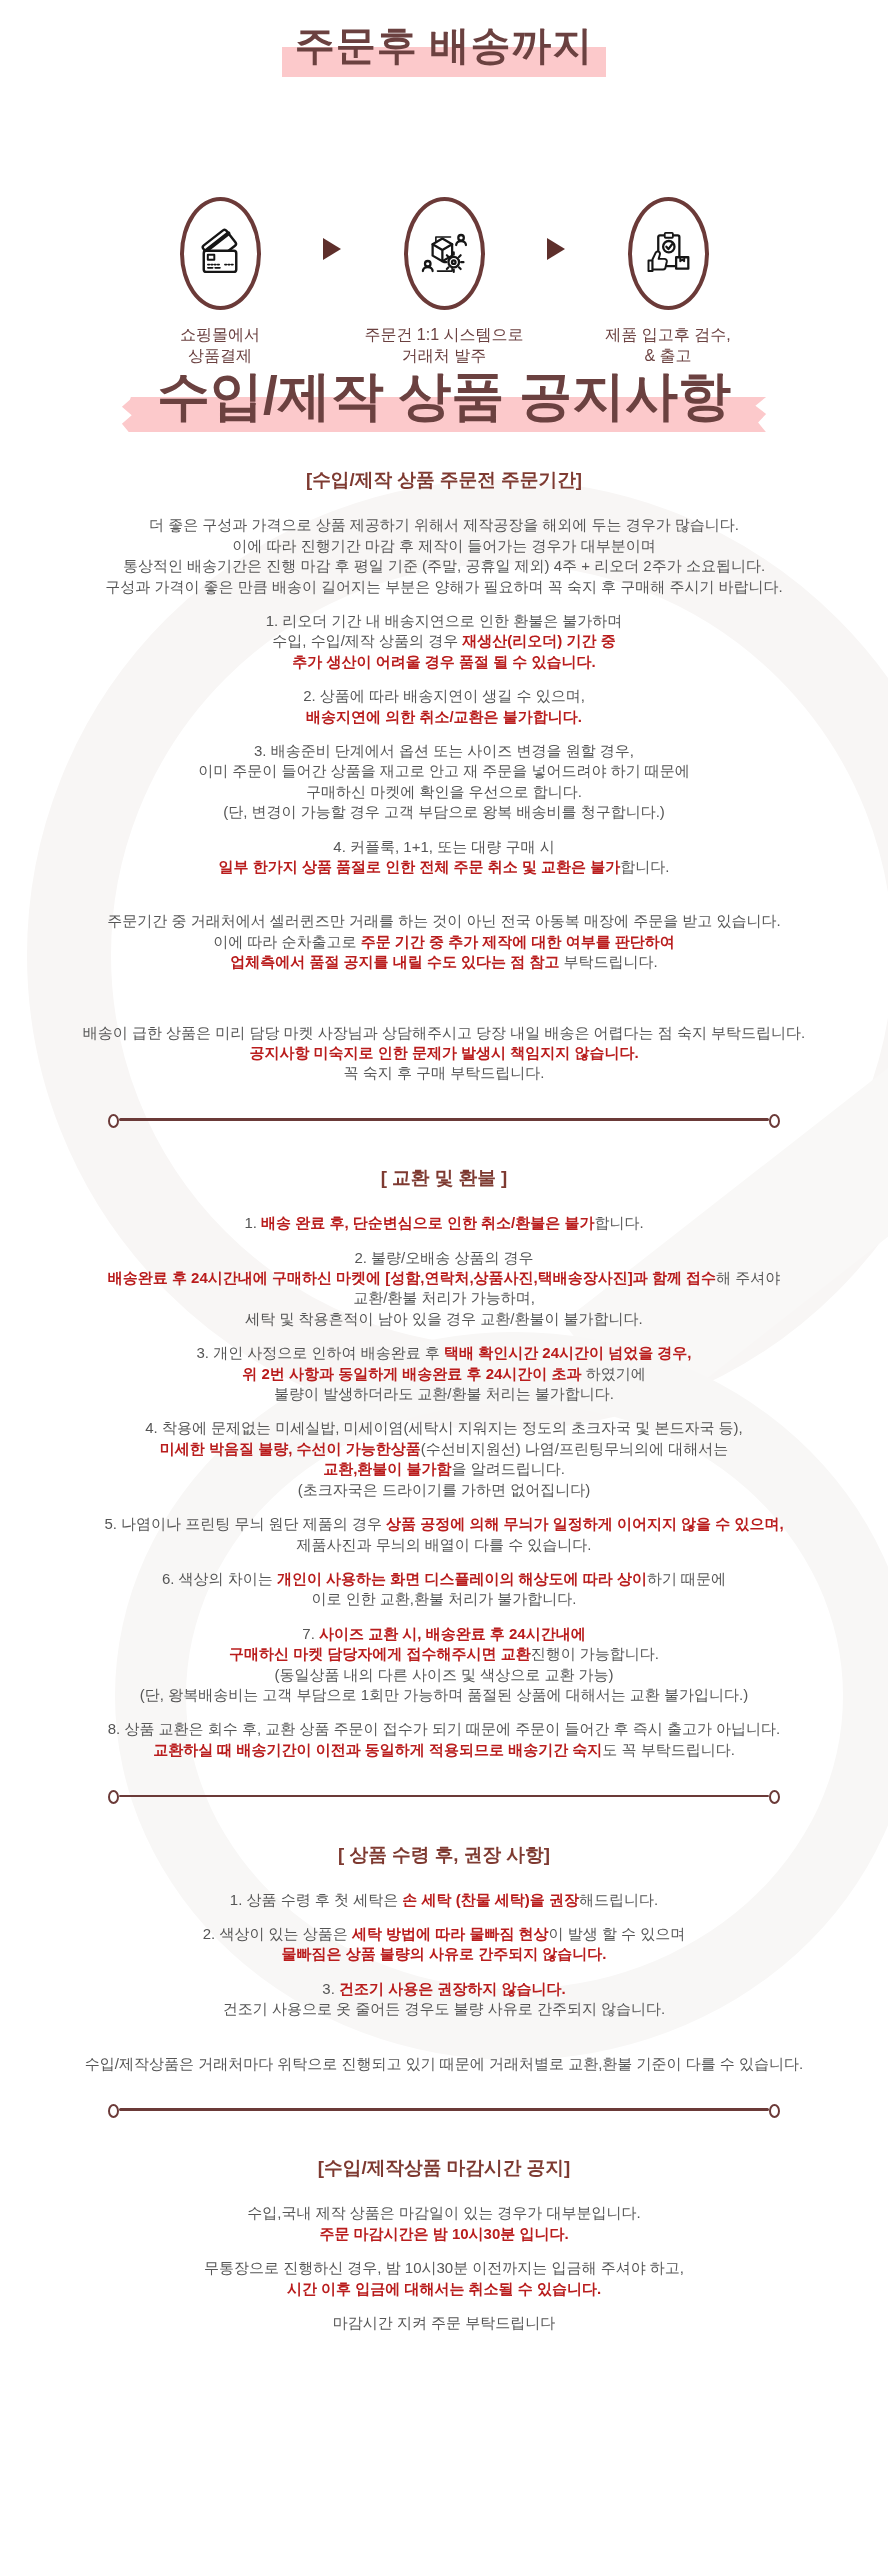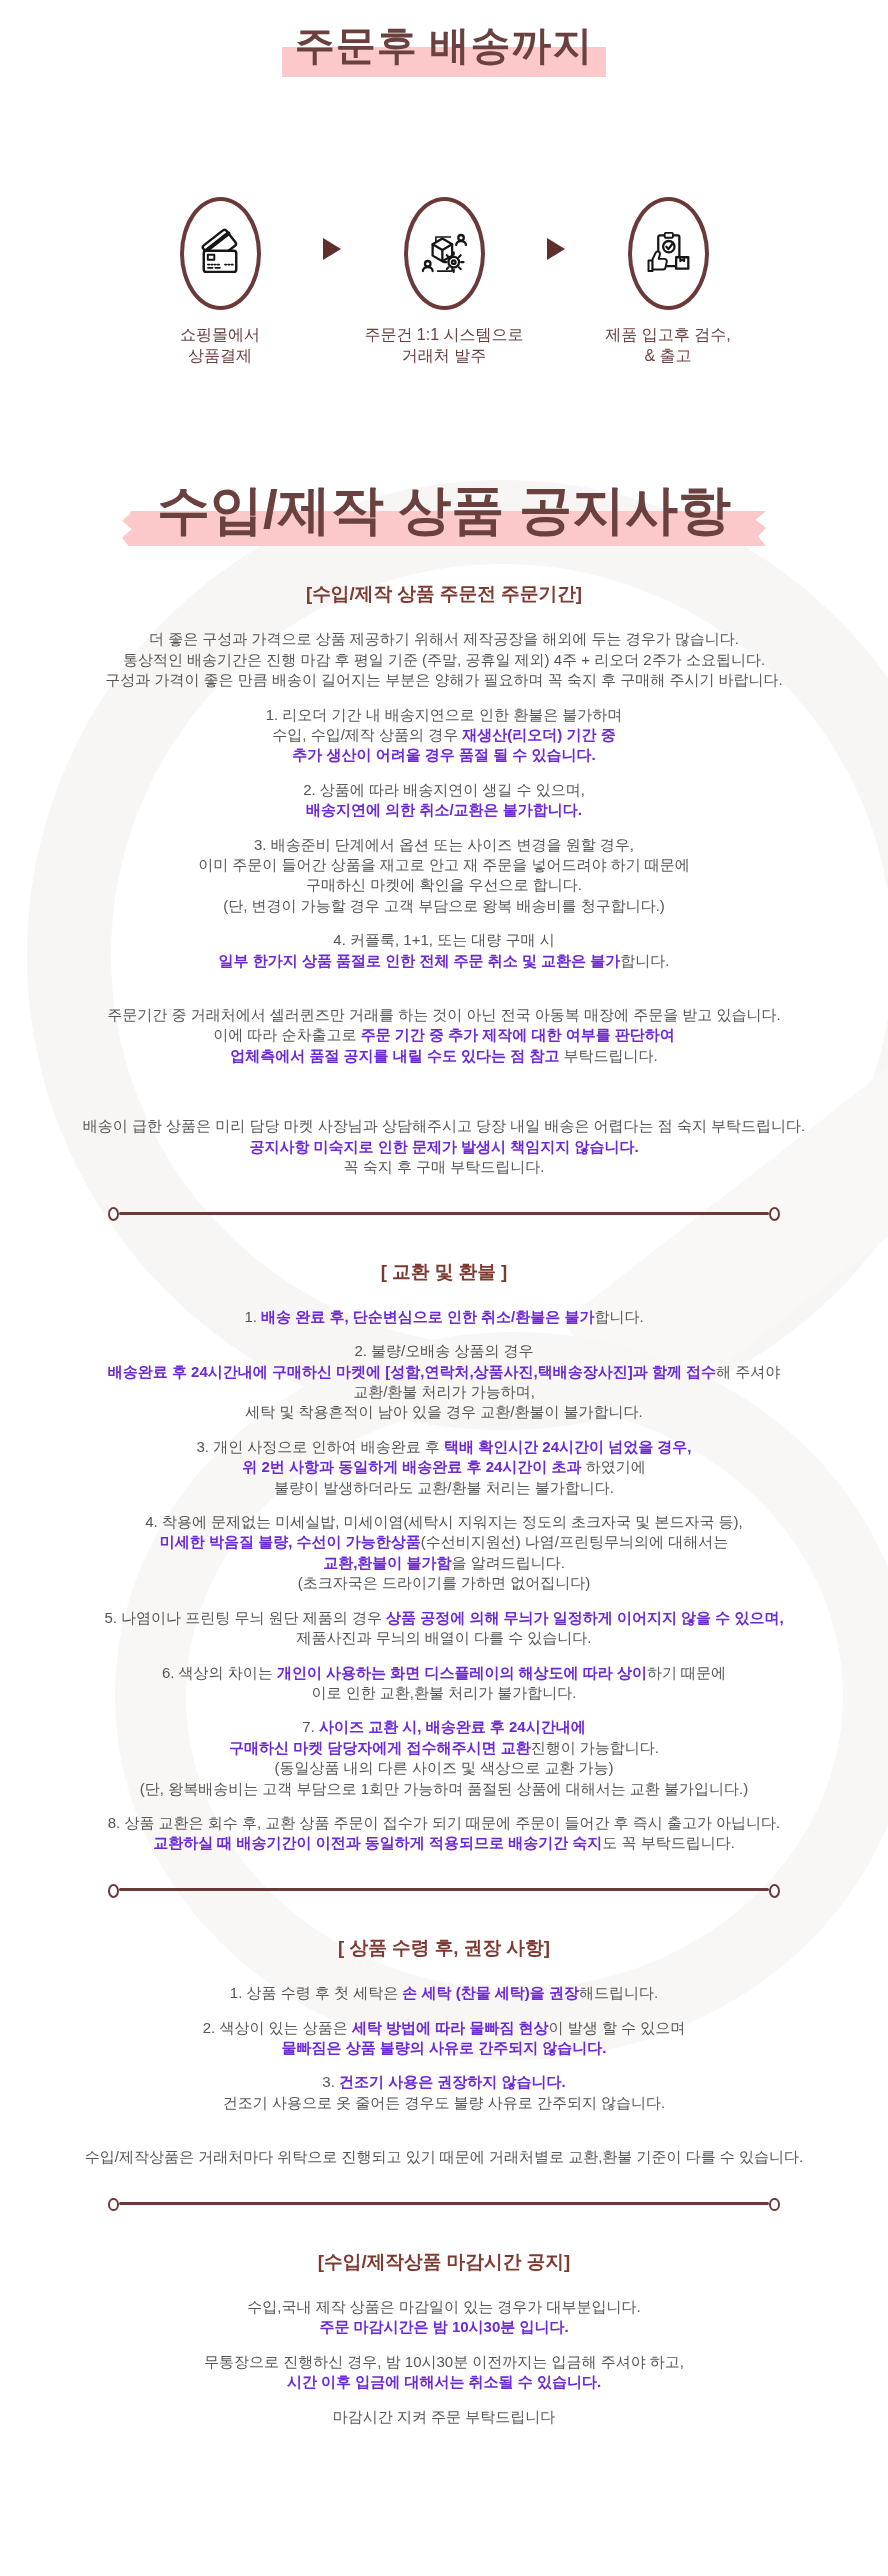--- a/index.html
+++ b/index.html
@@ -24,38 +24,38 @@
 
   .process{display:flex;justify-content:center;align-items:flex-start;margin-top:124px;}
   .step{width:188px;display:flex;flex-direction:column;align-items:center;}
   .oval{width:73px;height:105px;border:4.4px solid #6b3a38;border-radius:50%;
         display:flex;align-items:center;justify-content:center;background:#fff;}
   .oval svg{width:52px;height:52px;}
   .caption{margin-top:14px;font-size:16px;font-weight:400;color:#6b4140;line-height:21px;}
   .arrow{width:0;height:0;border-left:18px solid #5e2f2b;border-top:11.5px solid transparent;
          border-bottom:11.5px solid transparent;margin:41px 9px 0 9px;}
 
-  .h2-wrap{margin-top:114px;text-align:center;}
+  .h2-wrap{text-align:center;}
   .section-title{
     display:inline-block;font-size:53px;line-height:59px;font-weight:800;color:#6b4140;
     position:relative;padding:0 21px;letter-spacing:0;
   }
   .section-title::before{
     content:"";position:absolute;z-index:-1;left:-14px;right:-14px;top:52%;bottom:-7px;background:#fcc9cb;
     clip-path:polygon(9px 0,100% 0,calc(100% - 10.7px) 25%,100% 48%,calc(100% - 8px) 72%,100% 100%,7px 100%,0 76%,9.8px 52%,0 28%,8px 8%);
   }
 
   #notice-sections{font-size:15px;line-height:20.4px;}
   .sec-header{font-size:18.7px;line-height:21px;font-weight:700;color:#7e3a31;margin:41px 0 25px;}
   .sec-header:first-child{margin-top:44px;}
   .block{margin-bottom:14px;}
   .block.sp-wide{margin-top:34px;}
   .block.sp-xwide{margin-top:50px;}
   .line{white-space:nowrap;}
-  .em{color:#6d28d9;font-weight:700;}
+  .em{color:#b91c1c;font-weight:700;}
 
   .divider{margin:30px auto 0;width:666px;height:12.4px;position:relative;}
   .divider .bar{position:absolute;left:8px;right:8px;top:4.4px;height:2.7px;background:#6b3a38;border-radius:1.8px;}
   .divider .dot{position:absolute;top:0;width:7px;height:9.8px;border:2.7px solid #6b3a38;border-radius:50%;background:#fff;}
   .divider .dot.left{left:-2.7px;}
   .divider .dot.right{right:-2.7px;}
 </style>
 </head>
 <body>
 
@@ -135,20 +135,21 @@
   </div>
 
   <div class="h2-wrap">
     <span class="section-title">수입/제작 상품 공지사항</span>
   </div>
 
   <div id="notice-sections">
       <div class="sec-header">[수입/제작 상품 주문전 주문기간]</div>
       <div class="block">
         <div class="line"><span>더 좋은 구성과 가격으로 상품 제공하기 위해서 제작공장을 해외에 두는 경우가 많습니다.</span></div>
+        <div class="line"><span>이에 따라 진행기간 마감 후 제작이 들어가는 경우가 대부분이며</span></div>
         <div class="line"><span>통상적인 배송기간은 진행 마감 후 평일 기준 (주말, 공휴일 제외) 4주 + 리오더 2주가 소요됩니다.</span></div>
         <div class="line"><span>구성과 가격이 좋은 만큼 배송이 길어지는 부분은 양해가 필요하며 꼭 숙지 후 구매해 주시기 바랍니다.</span></div>
       </div>
       <div class="block">
         <div class="line"><span>1. 리오더 기간 내 배송지연으로 인한 환불은 불가하며</span></div>
         <div class="line"><span>수입, 수입/제작 상품의 경우 </span><span class="em">재생산(리오더) 기간 중</span></div>
         <div class="line"><span class="em">추가 생산이 어려울 경우 품절 될 수 있습니다.</span></div>
       </div>
       <div class="block">
         <div class="line"><span>2. 상품에 따라 배송지연이 생길 수 있으며,</span></div>

